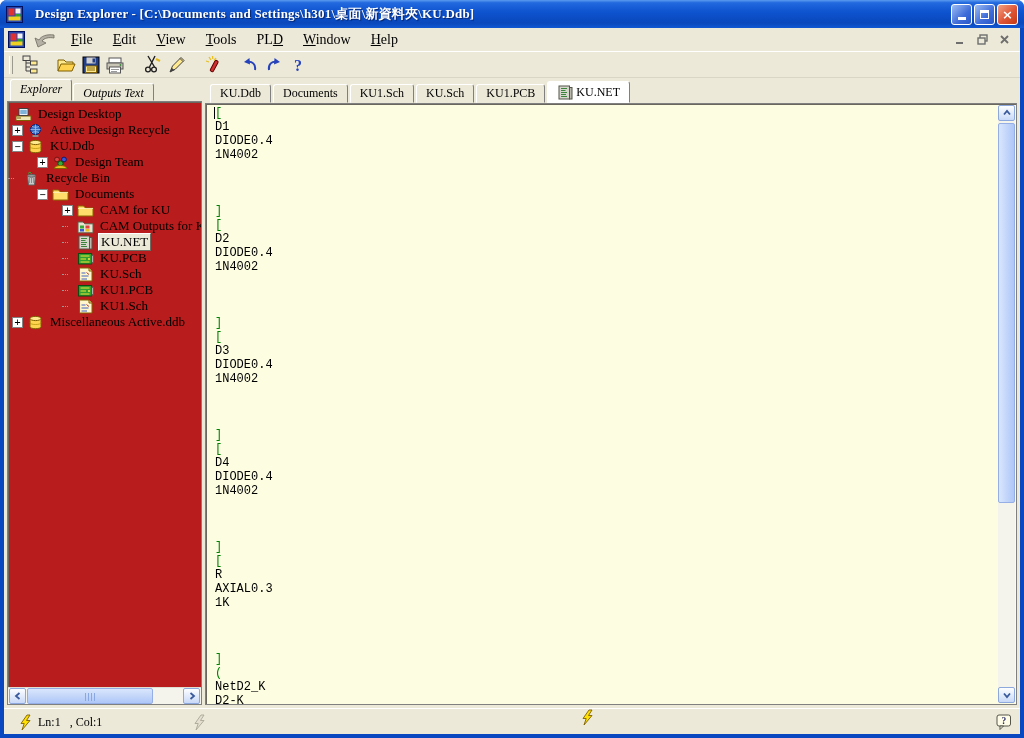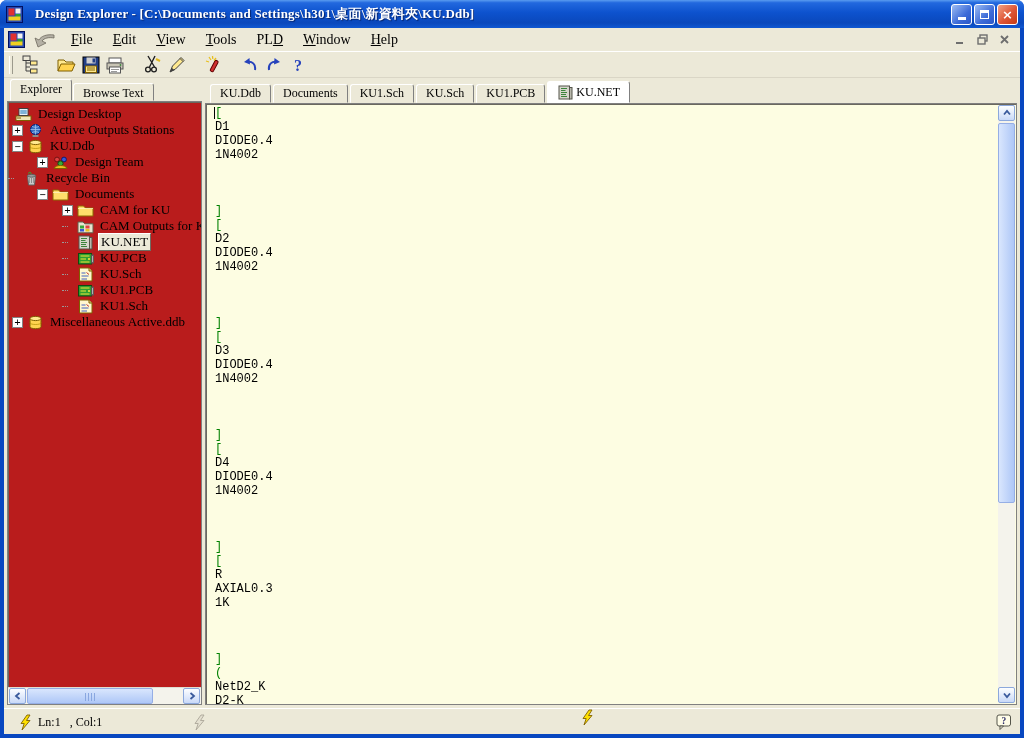--- a/index.html
+++ b/index.html
@@ -44,21 +44,21 @@
     margin:0 5px 0 2px; }
   .tool-btn { width:24px; height:22px; display:flex; align-items:center; justify-content:center; }
   .tgap { width:13px; }
 
   
   .main { flex:1; position:relative; background:#ECE9D8; }
 
   
   .left-panel { position:absolute; left:3px; top:2px; width:195px; bottom:3px;
     display:flex; flex-direction:column; }
-  .side-tabs { height:21px; display:flex; align-items:flex-end; padding-left:3px; }
+  .side-tabs { height:21px; display:flex; align-items:flex-end; padding-left:3px;font-style:italic; }
   .side-tab { font-size:12px; padding:2px 9px 2px; background:#ECE9D8;
     border:1px solid; border-color:#fff #808080 #ECE9D8 #fff;
     border-radius:3px 3px 0 0; margin-right:1px; position:relative; white-space:nowrap; }
   .side-tab.active { z-index:2; padding-bottom:3px; }
   .side-tab.inactive { height:18px; }
   .tree-box { flex:1; display:flex; flex-direction:column; background:#b91c1c;
     border:1px solid #808080; box-shadow:inset 1px 1px 0 #6A685E; overflow:hidden; }
   .tree { flex:1; overflow:hidden; padding-top:4px; }
   .tree-row { height:16px; display:flex; align-items:center; font-size:13px; white-space:nowrap; }
   .expander { width:11px; height:11px; border:1px solid #848484; background:#fff;
@@ -285,21 +285,21 @@
             </span>
           </span>
         </span>
     </div>
 
     <div class="main">
 
       <div class="left-panel">
         <div class="side-tabs" id="side-tabs">
             <span class="side-tab active">Explorer</span>
-            <span class="side-tab inactive">Browse Text</span>
+            <span class="side-tab inactive">Outputs Text</span>
           </div>
         <div class="tree-box">
           <div class="tree" id="tree">
               <div class="tree-row" style="padding-left: 7px;">
                 <span class="ticon">
                   <svg width="17" height="15" viewBox="0 0 17 15">
                     <rect x="1" y="9" width="15" height="4.5" fill="#EFE6B8" stroke="#7F6000"></rect>
                     <rect x="4" y="1.5" width="9" height="7" fill="#FFF" stroke="#404040"></rect>
                     <rect x="5.2" y="2.8" width="6.6" height="4.4" fill="#7FB2D8"></rect>
                     <path d="M2 11h4" stroke="#7F6000"></path>
@@ -309,21 +309,21 @@
               </div>
               <div class="tree-row" style="padding-left: 4px;">
                 <span class="expander">+</span>
                 <span class="ticon">
                   <svg width="17" height="15" viewBox="0 0 17 15">
                     <circle cx="8.5" cy="6.5" r="5" fill="#3A6EC0" stroke="#001F7F"></circle>
                     <path d="M3.5 6.5h10M8.5 1.5v10M5 3.2c2 1.5 5 1.5 7 0M5 9.8c2-1.5 5-1.5 7 0" stroke="#9CC4F0" fill="none" stroke-width="0.8"></path>
                     <rect x="5.5" y="12" width="6" height="2" fill="#8A8A8A"></rect>
                   </svg>
                 </span>
-                <span class="tlabel">Active Outputs Stations</span>
+                <span class="tlabel">Active Design Recycle</span>
               </div>
               <div class="tree-row" style="padding-left: 4px;">
                 <span class="expander">−</span>
                 <span class="ticon">
                   <svg width="17" height="15" viewBox="0 0 17 15">
                     <path d="M3 3.5v8c0 1.5 2.4 2.2 5.5 2.2s5.5-.7 5.5-2.2v-8" fill="#FFD34F" stroke="#7F6000"></path>
                     <ellipse cx="8.5" cy="3.5" rx="5.5" ry="2.1" fill="#FFE98F" stroke="#7F6000"></ellipse>
                     <path d="M3 7.5c0 1.4 2.4 2 5.5 2s5.5-.6 5.5-2" fill="none" stroke="#B08C00" stroke-width="0.7"></path>
                   </svg>
                 </span>

